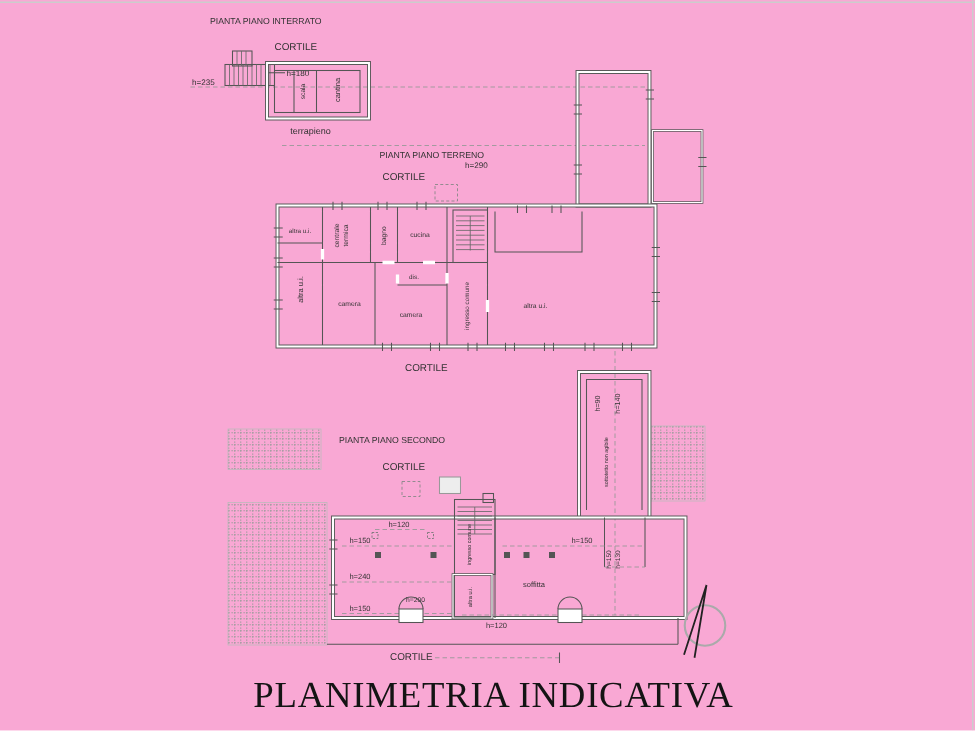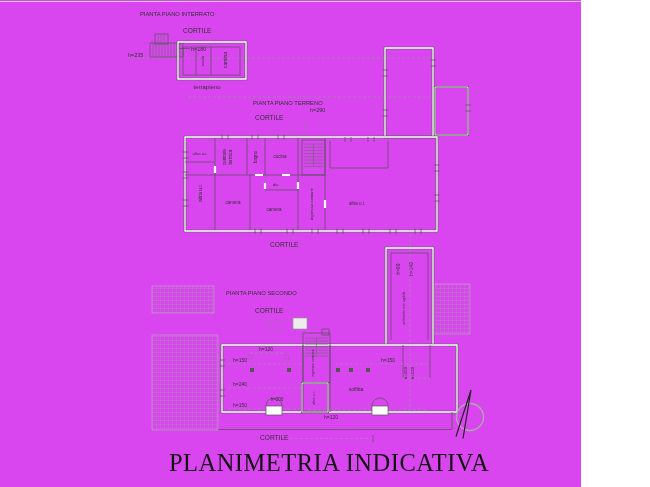--- a/index.html
+++ b/index.html
@@ -1,16 +1,16 @@
 <!DOCTYPE html>
 <html><head>
 <meta charset="utf-8">
 <style>
   html,body{margin:0;padding:0;background:#fff;}
-  #stage{position:relative;width:581px;height:487px;background:#d946ef;overflow:hidden;}
+  #stage{position:relative;width:650px;height:487px;background:#f9a8d4;overflow:hidden;}
   svg{display:block;}
   .w2{stroke:#5a5a5a;stroke-width:2.6;fill:none;}
   .w2c{stroke:#ffffff;stroke-width:1.3;fill:none;}
   .w1{stroke:#5a5a5a;stroke-width:1.8;fill:none;}
   .w1c{stroke:#ffffff;stroke-width:0.8;fill:none;}
   .t{stroke:#555;stroke-width:0.7;fill:none;}
   .tt{stroke:#666;stroke-width:0.55;fill:none;}
   .dash{stroke:#999;stroke-width:0.6;fill:none;stroke-dasharray:3 2;}
   .dashd{stroke:#888;stroke-width:0.6;fill:none;stroke-dasharray:2 1.5;}
   .gap{stroke:#fff;stroke-width:2.2;fill:none;}

